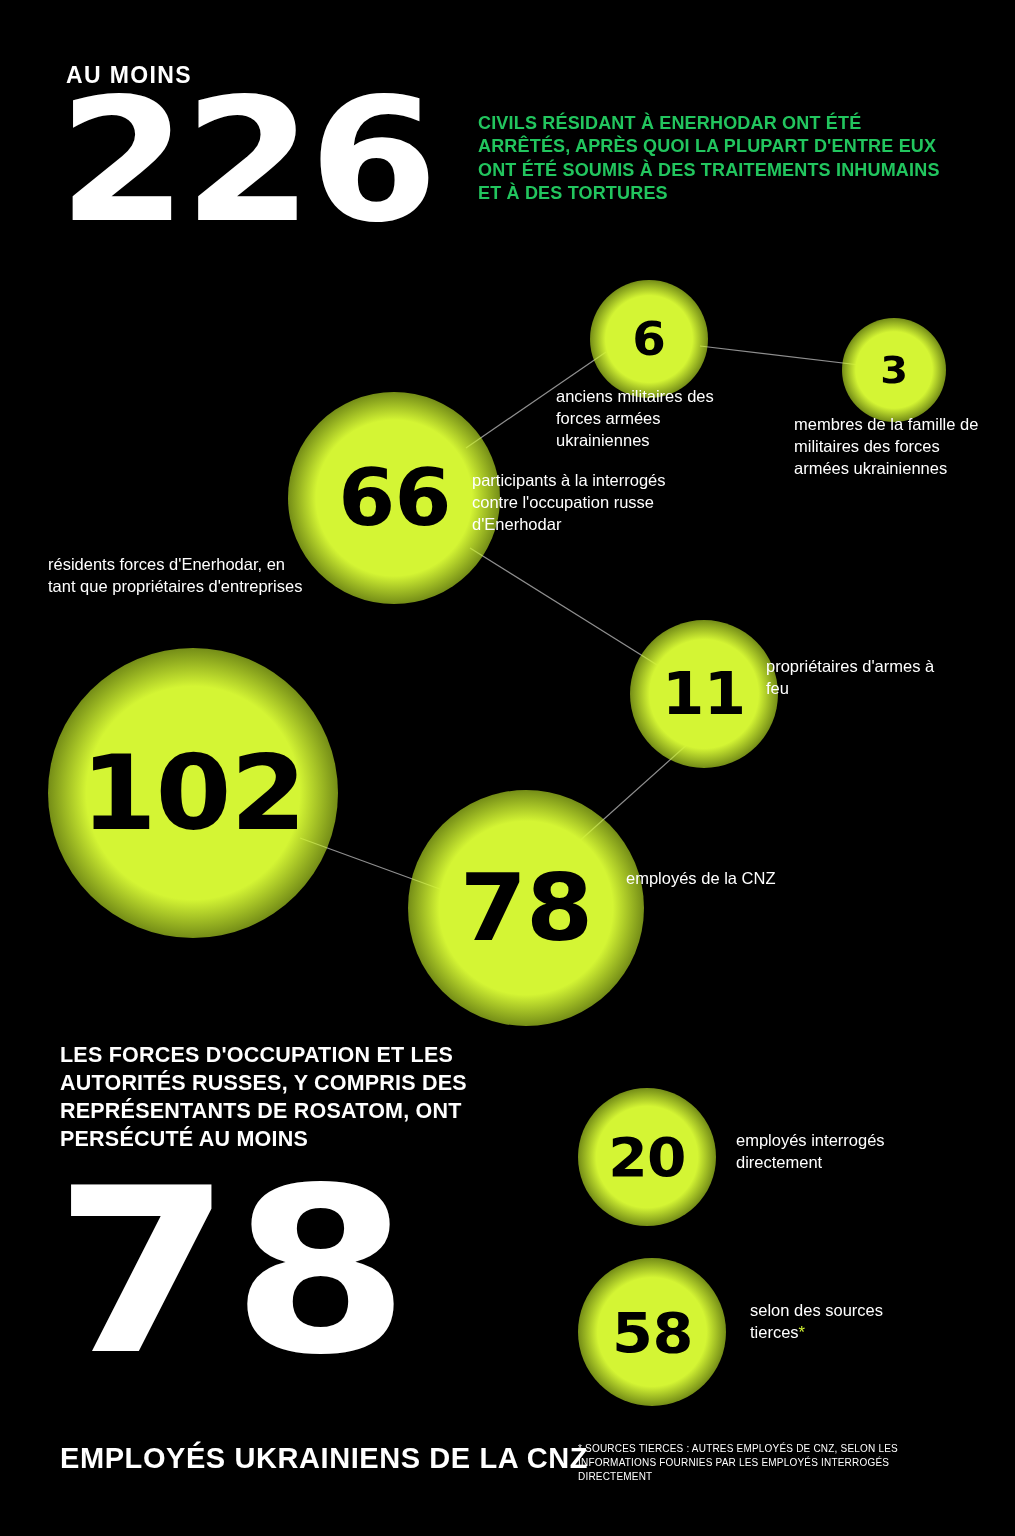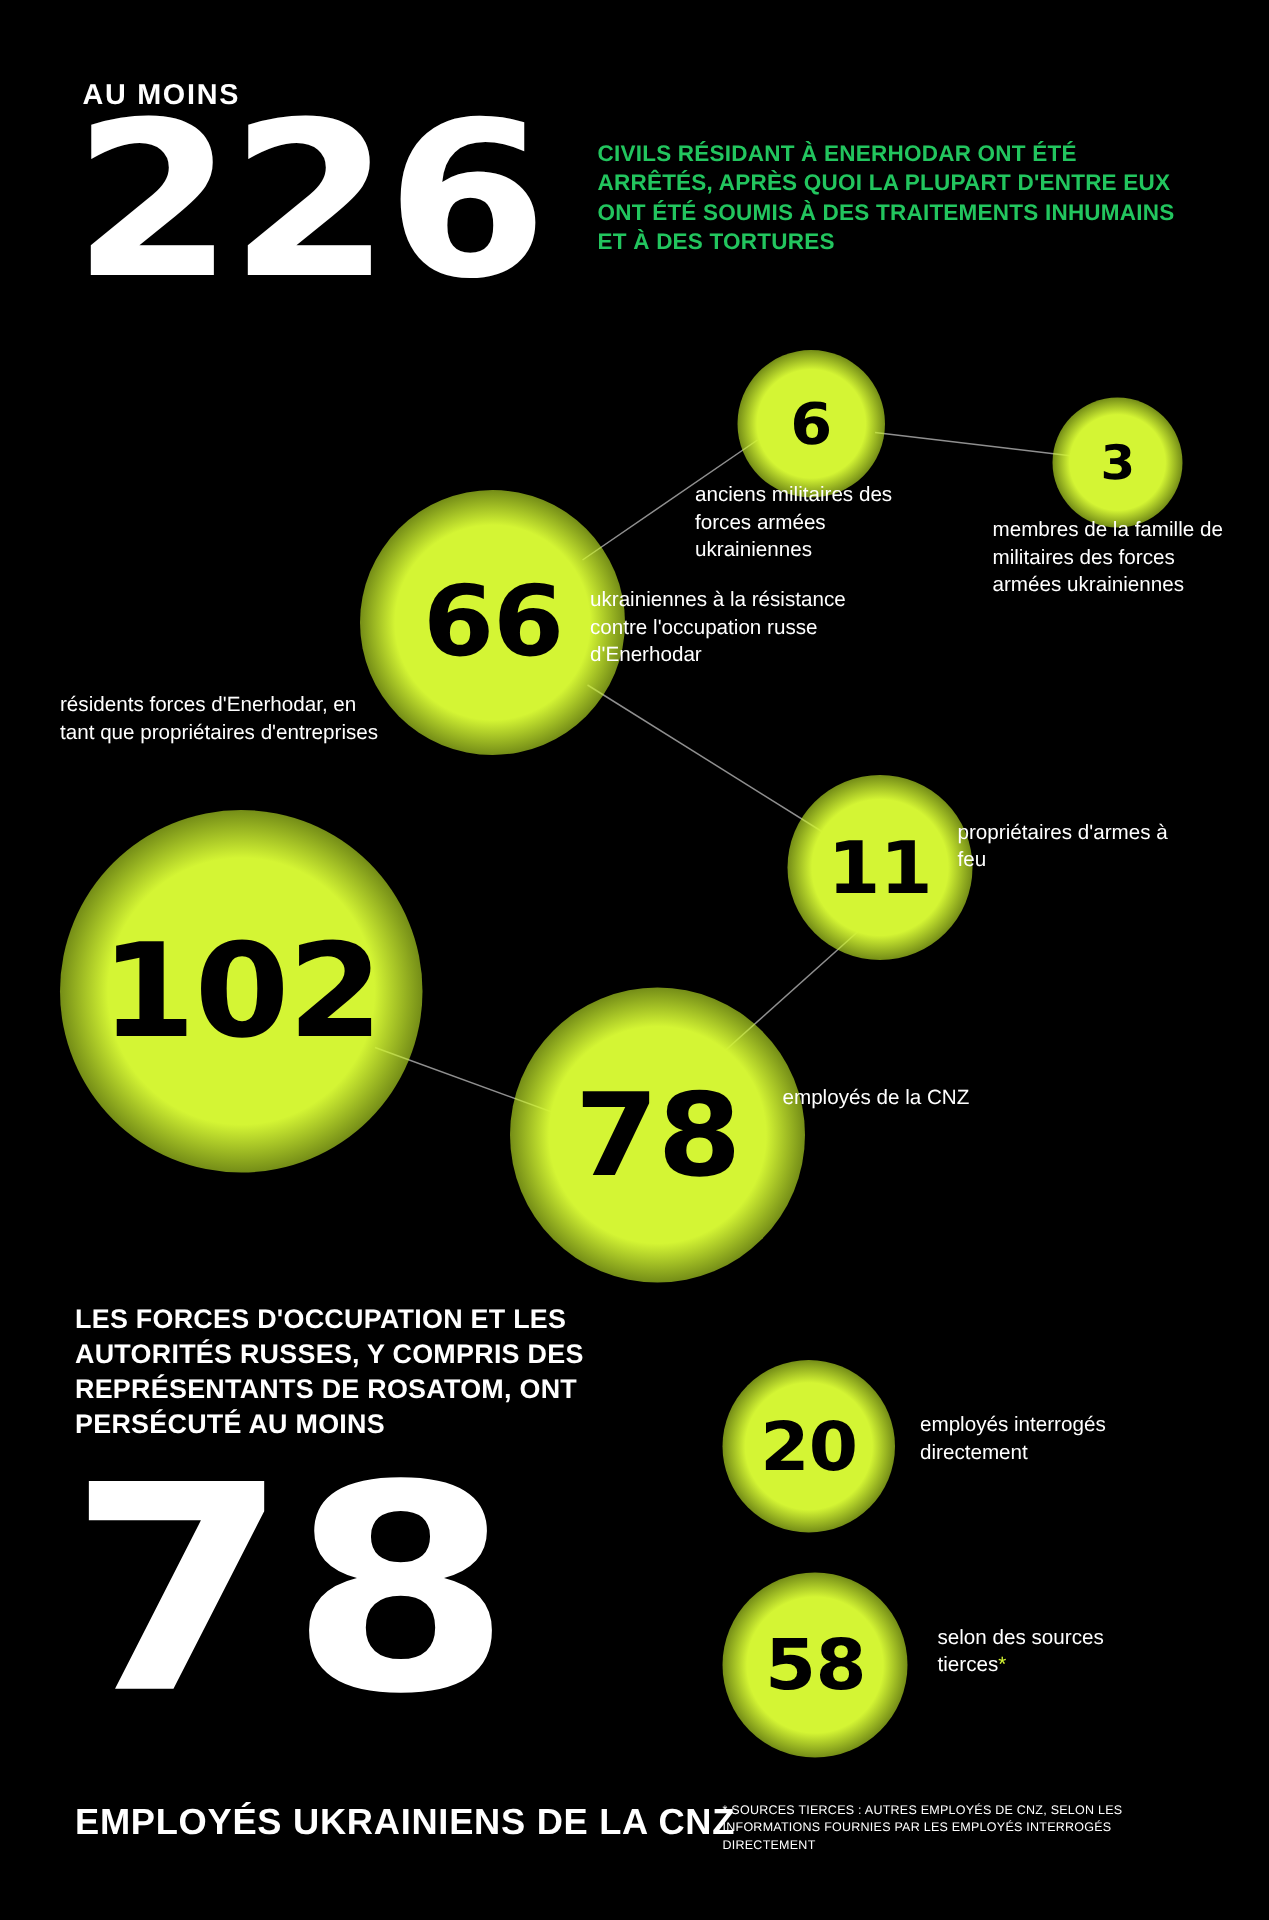--- a/index.html
+++ b/index.html
@@ -194,21 +194,21 @@
   <div class="lbl c" id="lbl-6">anciens militaires des forces armées ukrainiennes</div>
 
   <div class="node" id="node-3">
     <span>3</span>
   </div>
   <div class="lbl c" id="lbl-3">membres de la famille de militaires des forces armées ukrainiennes</div>
 
   <div class="node" id="node-66">
     <span>66</span>
   </div>
-  <div class="lbl c" id="lbl-66">ukrainiennes à la résistance contre l'occupation russe d'Enerhodar</div>
+  <div class="lbl c" id="lbl-66">participants à la interrogés contre l'occupation russe d'Enerhodar</div>
 
   <div class="node" id="node-102">
     <span>102</span>
   </div>
   <div class="lbl c" id="lbl-102">résidents forces d'Enerhodar, en tant que propriétaires d'entreprises</div>
 
   <div class="node" id="node-11">
     <span>11</span>
   </div>
   <div class="lbl l" id="lbl-11">propriétaires d'armes à feu</div>

